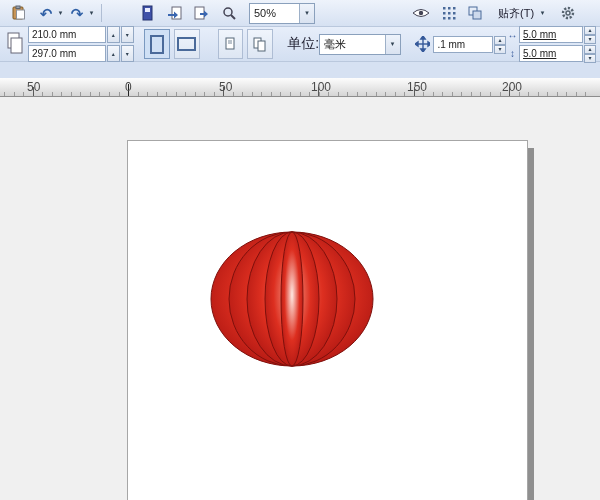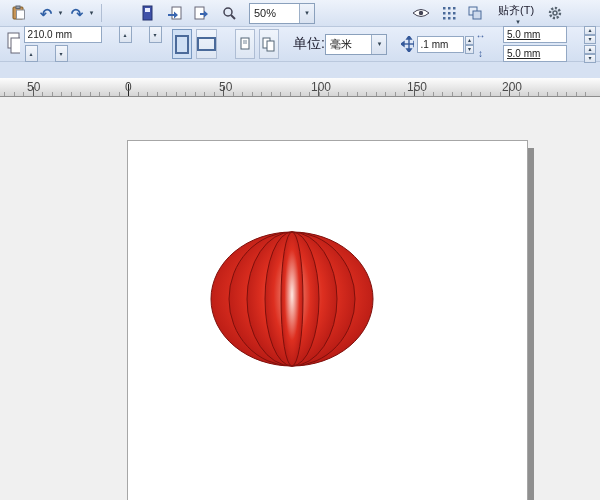--- a/index.html
+++ b/index.html
@@ -17,28 +17,28 @@
       width:24px;height:22px;border-radius:2px;}
   .glyph{font-size:15px;font-weight:bold;color:#2f5fa5;line-height:1;}
   .caret{flex:0 0 auto;width:9px;font-size:7px;color:#345;text-align:center;}
   .sep{flex:0 0 auto;width:1px;height:18px;background:#b0bed4;margin:0 5px;}
   .combo{display:flex;align-items:center;height:19px;background:#fff;
          border:1px solid #8aa0bc;font-size:11px;color:#222;}
   .combo .val{flex:1;padding-left:4px;white-space:nowrap;overflow:hidden;}
   .combo .arr{width:14px;height:100%;display:flex;align-items:center;justify-content:center;
               font-size:7px;color:#345;background:linear-gradient(#eef3fb,#d9e2f0);
               border-left:1px solid #9db0c8;}
-  .snapbtn{display:flex;align-items:center;height:20px;padding:0 5px;font-size:11px;color:#223;flex-direction:column;}
+  .snapbtn{display:flex;align-items:center;height:20px;padding:0 5px;font-size:11px;color:#223;}
   .snapbtn .caret{margin-left:4px;}
 
   
   .field{display:flex;align-items:center;height:15px;padding:0 3px;background:#fff;
          border:1px solid #93a8c4;font-size:10px;color:#222;white-space:nowrap;}
   .w70{width:70px;} .w52{width:52px;} .w56{width:56px;text-decoration:underline;}
-  .frow{display:flex;align-items:center;gap:16px;}
+  .frow{display:flex;align-items:center;}
   .psfields{display:flex;flex-direction:column;gap:2px;margin-left:4px;}
   .sp{width:11px;height:15px;display:flex;align-items:center;justify-content:center;
       font-size:6px;color:#345;background:linear-gradient(#f4f7fc,#dce4f0);
       border:1px solid #93a8c4;margin-left:1px;}
   .spincol{display:flex;flex-direction:column;width:12px;height:17px;margin-left:1px;}
   .spincol span{flex:1;font-size:6px;line-height:7px;text-align:center;color:#345;
       background:linear-gradient(#f4f7fc,#dce4f0);border:1px solid #93a8c4;}
   .obtn{width:24px;height:28px;display:flex;align-items:center;justify-content:center;
         border:1px solid #aebdd4;background:linear-gradient(#f0f5fc,#dde6f3);margin-left:4px;}
   .obtn.active{background:#cfe0f5;border-color:#7a99c0;}
@@ -157,20 +157,21 @@
       <rect x="2" y="2" width="11" height="15" fill="#fff" stroke="#667"></rect>
       <rect x="5" y="7" width="11" height="15" fill="#fff" stroke="#667"></rect>
     </svg>
     <div class="psfields">
       <div class="frow">
         <div class="field w70">210.0 mm</div>
         <div class="sp">▴</div>
         <div class="sp">▾</div>
       </div>
       <div class="frow">
+        <div class="field w70">297.0 mm</div>
         <div class="sp">▴</div>
         <div class="sp">▾</div>
       </div>
     </div>
     <div class="obtn active" style="margin-left:10px">
       <div class="rect-portrait"></div>
     </div>
     <div class="obtn">
       <div class="rect-landscape"></div>
     </div>

